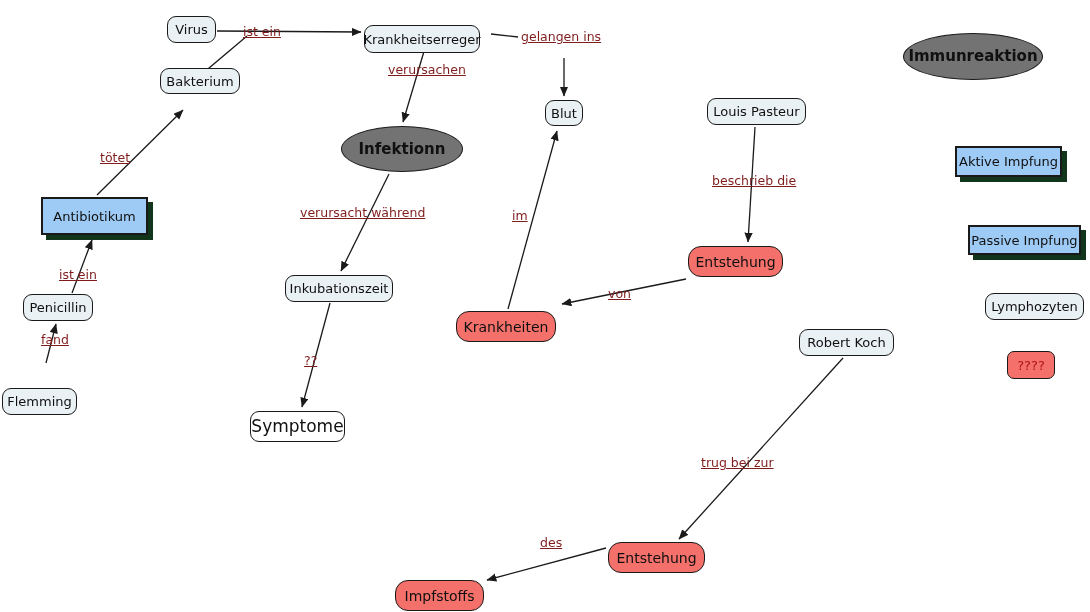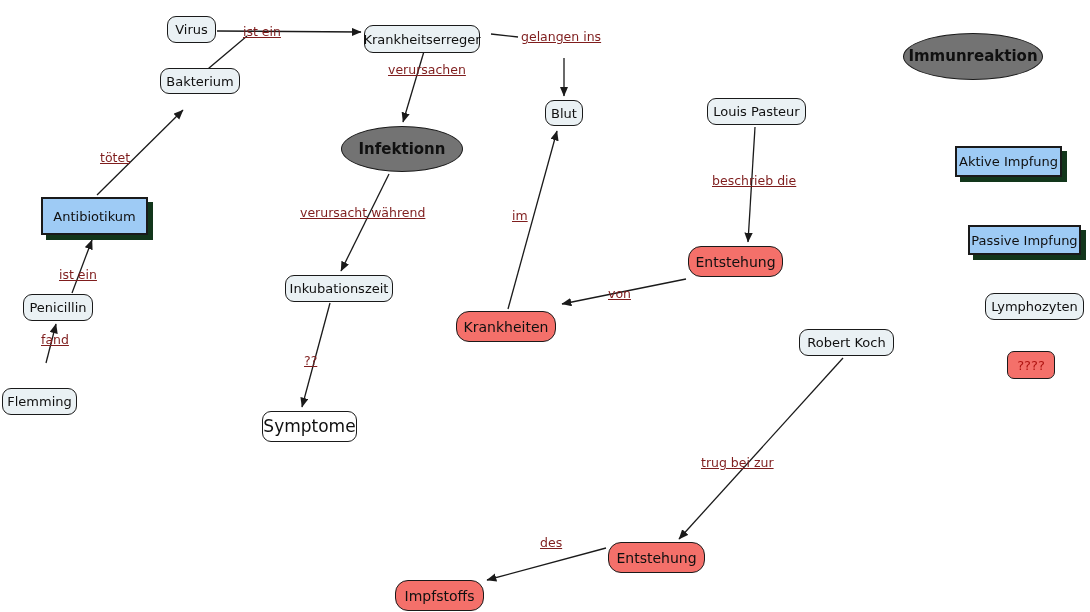--- a/index.html
+++ b/index.html
@@ -48,21 +48,20 @@
   .node.red {
     background: #f4706a;
     border-radius: 13px;
     font-size: 14px;
   }
   
   .node.white {
     background: #ffffff;
     border-radius: 9px;
     font-size: 17px;
-    margin-left: 12px;
   }
   
   .node.ellipse {
     background: #737373;
     border-radius: 50%;
     font-weight: bold;
     font-size: 15px;
   }
   
   .node.blue-shadow {

